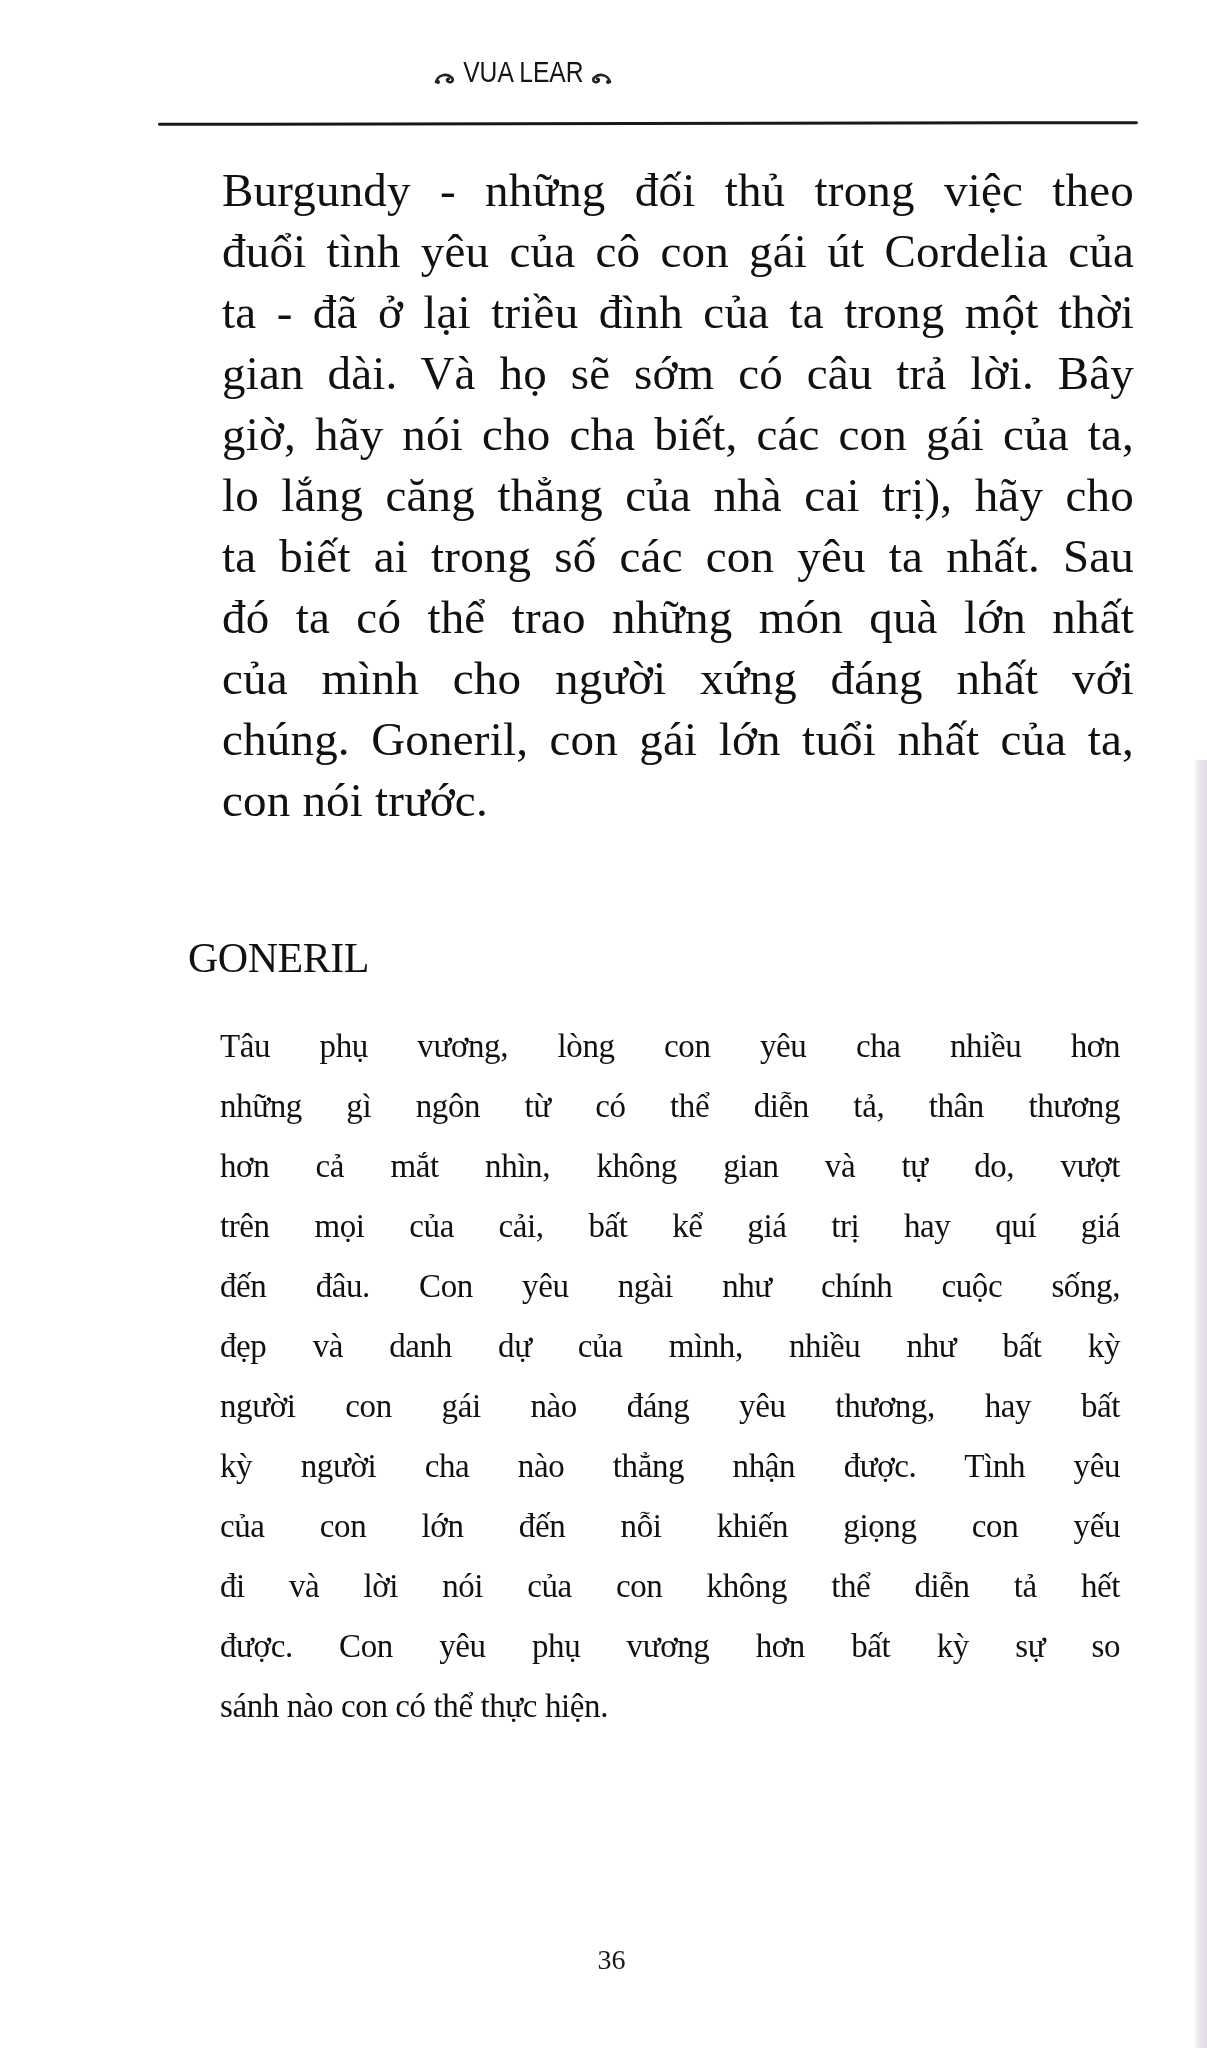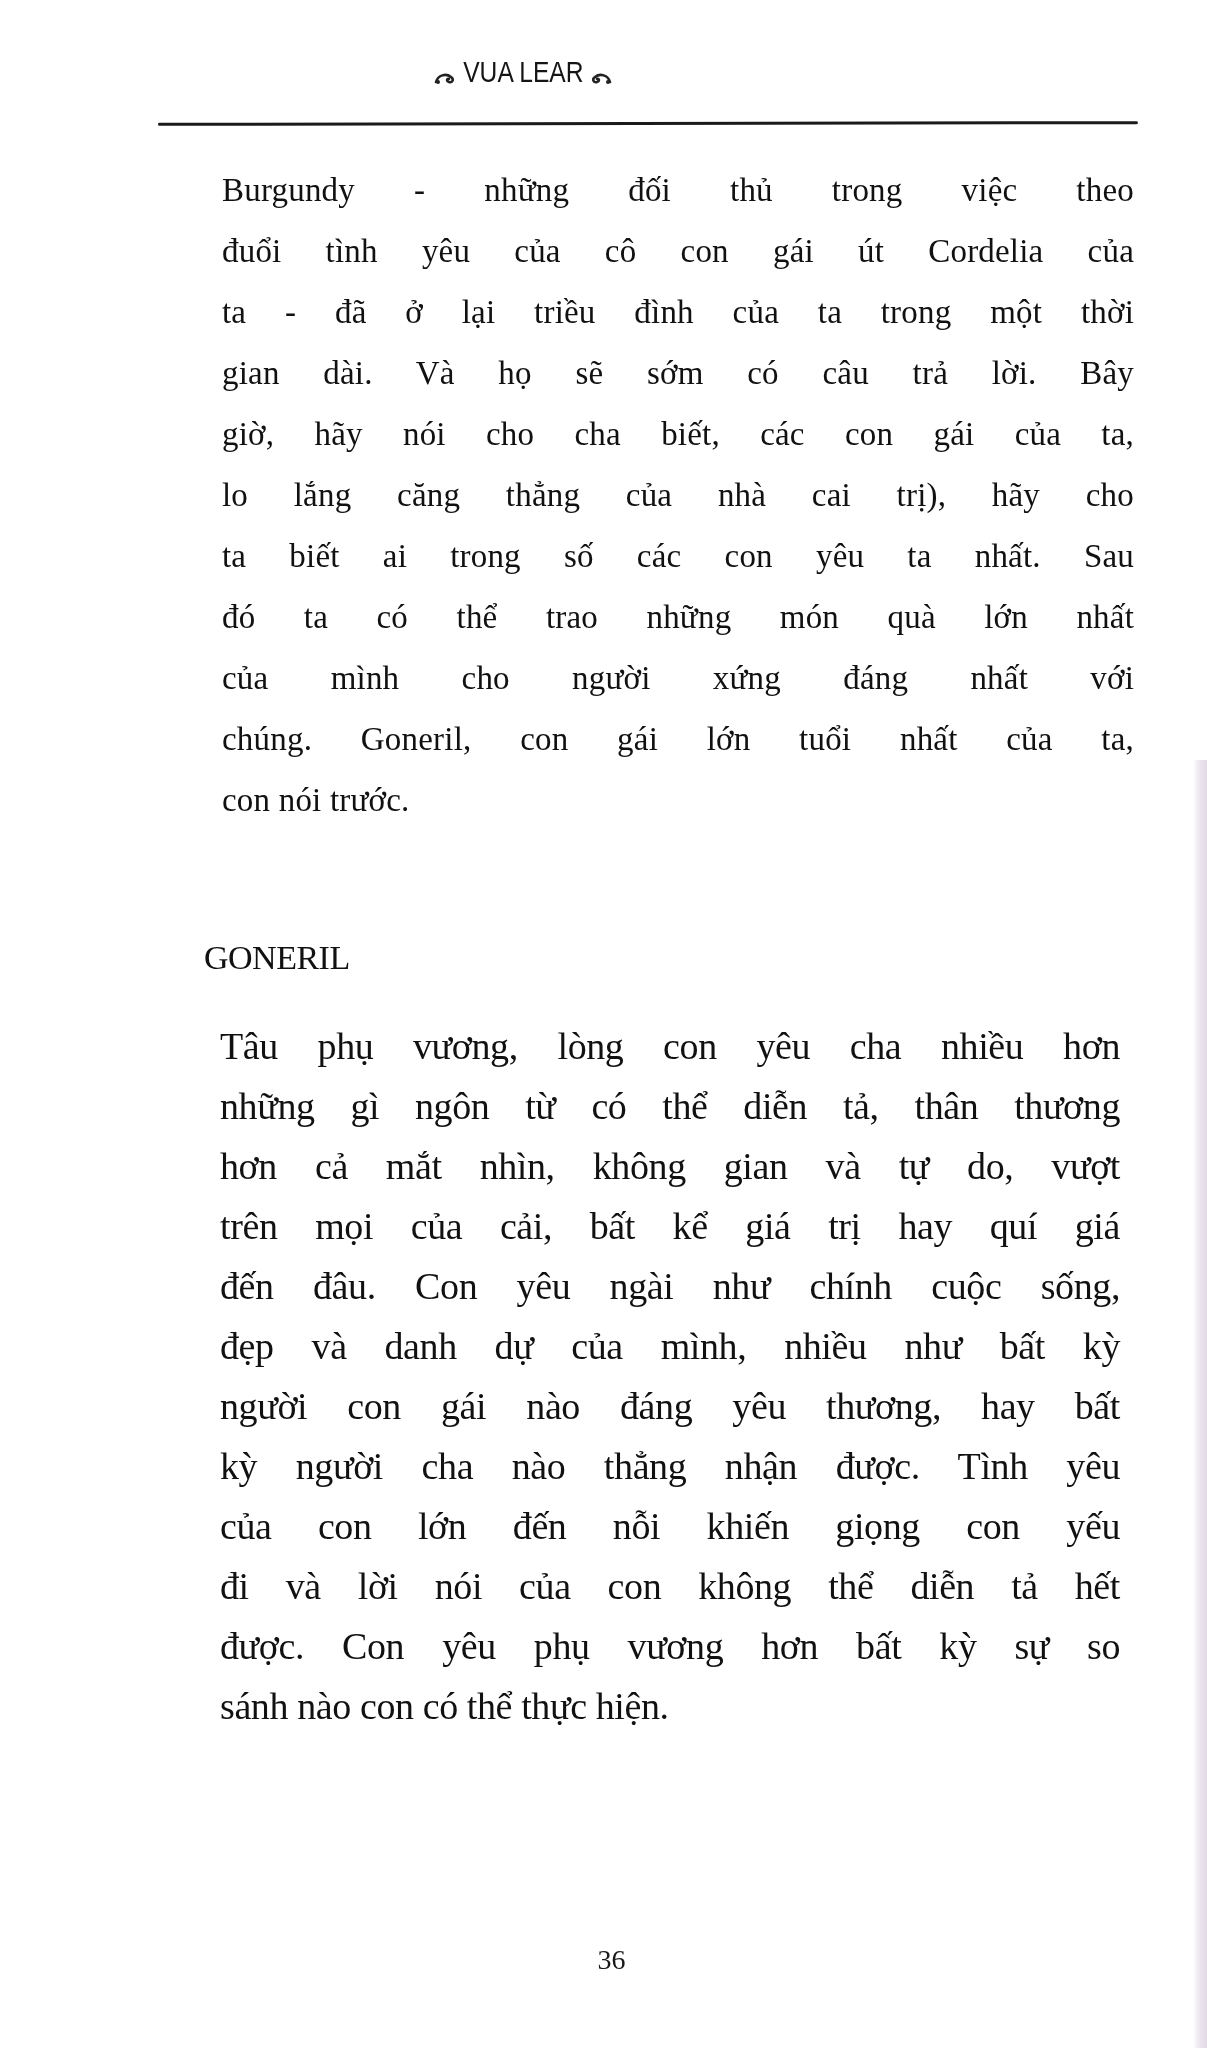--- a/index.html
+++ b/index.html
@@ -27,28 +27,28 @@
     position: absolute; left: 158px; top: 122px; width: 980px; height: 3px;
     background: #1a1a1a; border-radius: 2px; transform: rotate(-0.1deg);
   }
   .block { position: absolute; font-family: "Liberation Serif", serif; color: #111; }
   .line {
     height: 61px; line-height: 61px; font-size: 40px; white-space: nowrap;
     text-align: justify; text-align-last: justify; overflow: visible;
   }
   .line.last { text-align: left; text-align-last: left; }
   #block1 { left: 222px; top: 160px; width: 912px; }
-  #block1 .line { font-size: 33px; letter-spacing: 0.2px; }
+  #block1 .line { font-size: 47px; letter-spacing: 0.2px; }
   #speaker {
     position: absolute; left: 188px; top: 930px;
-    font-family: "Liberation Serif", serif; font-size: 34px; line-height: 56px;
-    letter-spacing: -0.5px; color: #111; margin-left: 16px;
+    font-family: "Liberation Serif", serif; font-size: 42px; line-height: 56px;
+    letter-spacing: -0.5px; color: #111;
   }
   #block2 { left: 220px; top: 1016px; width: 900px; }
-  #block2 .line { height: 60px; line-height: 60px; font-size: 38px; letter-spacing: -0.4px; }
+  #block2 .line { height: 60px; line-height: 60px; font-size: 33px; letter-spacing: -0.4px; }
   #page-number {
     position: absolute; left: 0; width: 1207px; top: 1942px; text-align: center;
     font-family: "Liberation Serif", serif; font-size: 28px; line-height: 36px;
     color: #1a1a1a; padding-left: 16px; box-sizing: border-box;
   }
 </style>
 </head>
 <body>
 
 <div class="page-edge"></div>

